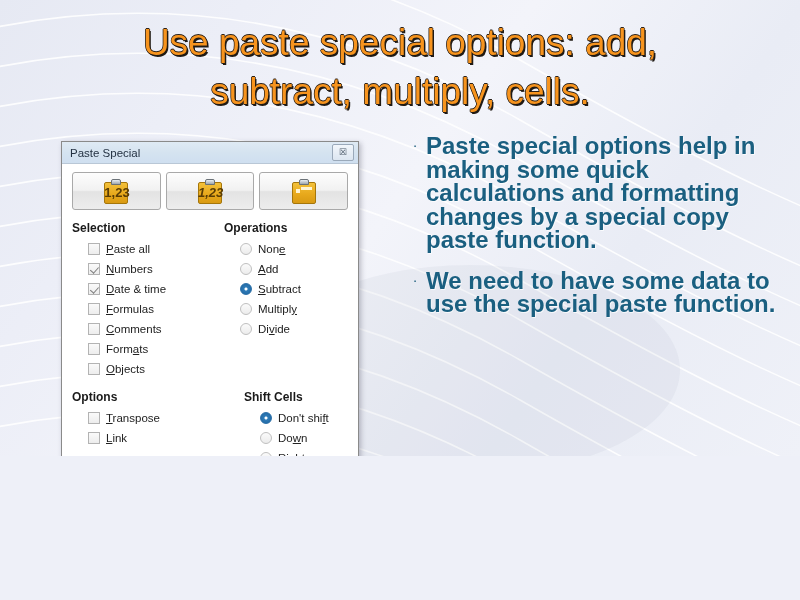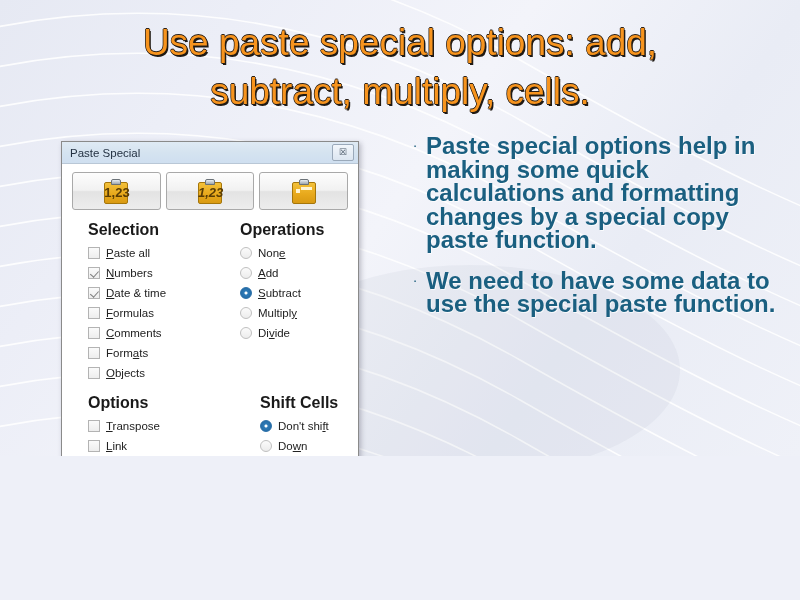--- a/index.html
+++ b/index.html
@@ -207,24 +207,24 @@
   .cb-fmt i.short { width: 4px; }
   .cb-fmt i.long { width: 11px; margin-left: 5px; margin-top: -5.5px; }
 
   
   .cols {
     display: flex;
   }
   .col-left { width: 152px; }
   .col-right { flex: 1; }
   .sec-head {
-    font-size: 16px;
+    font-size: 12px;
     font-weight: bold;
     color: #1a1a1a;
-    margin: 2px 0 4px 16px;
+    margin: 2px 0 4px 0;
   }
   .opt-list { margin: 0 0 0 16px; }
   .opt {
     display: flex;
     align-items: center;
     height: 20px;
     cursor: pointer;
   }
   .opt-label {
     font-size: 11.5px;

